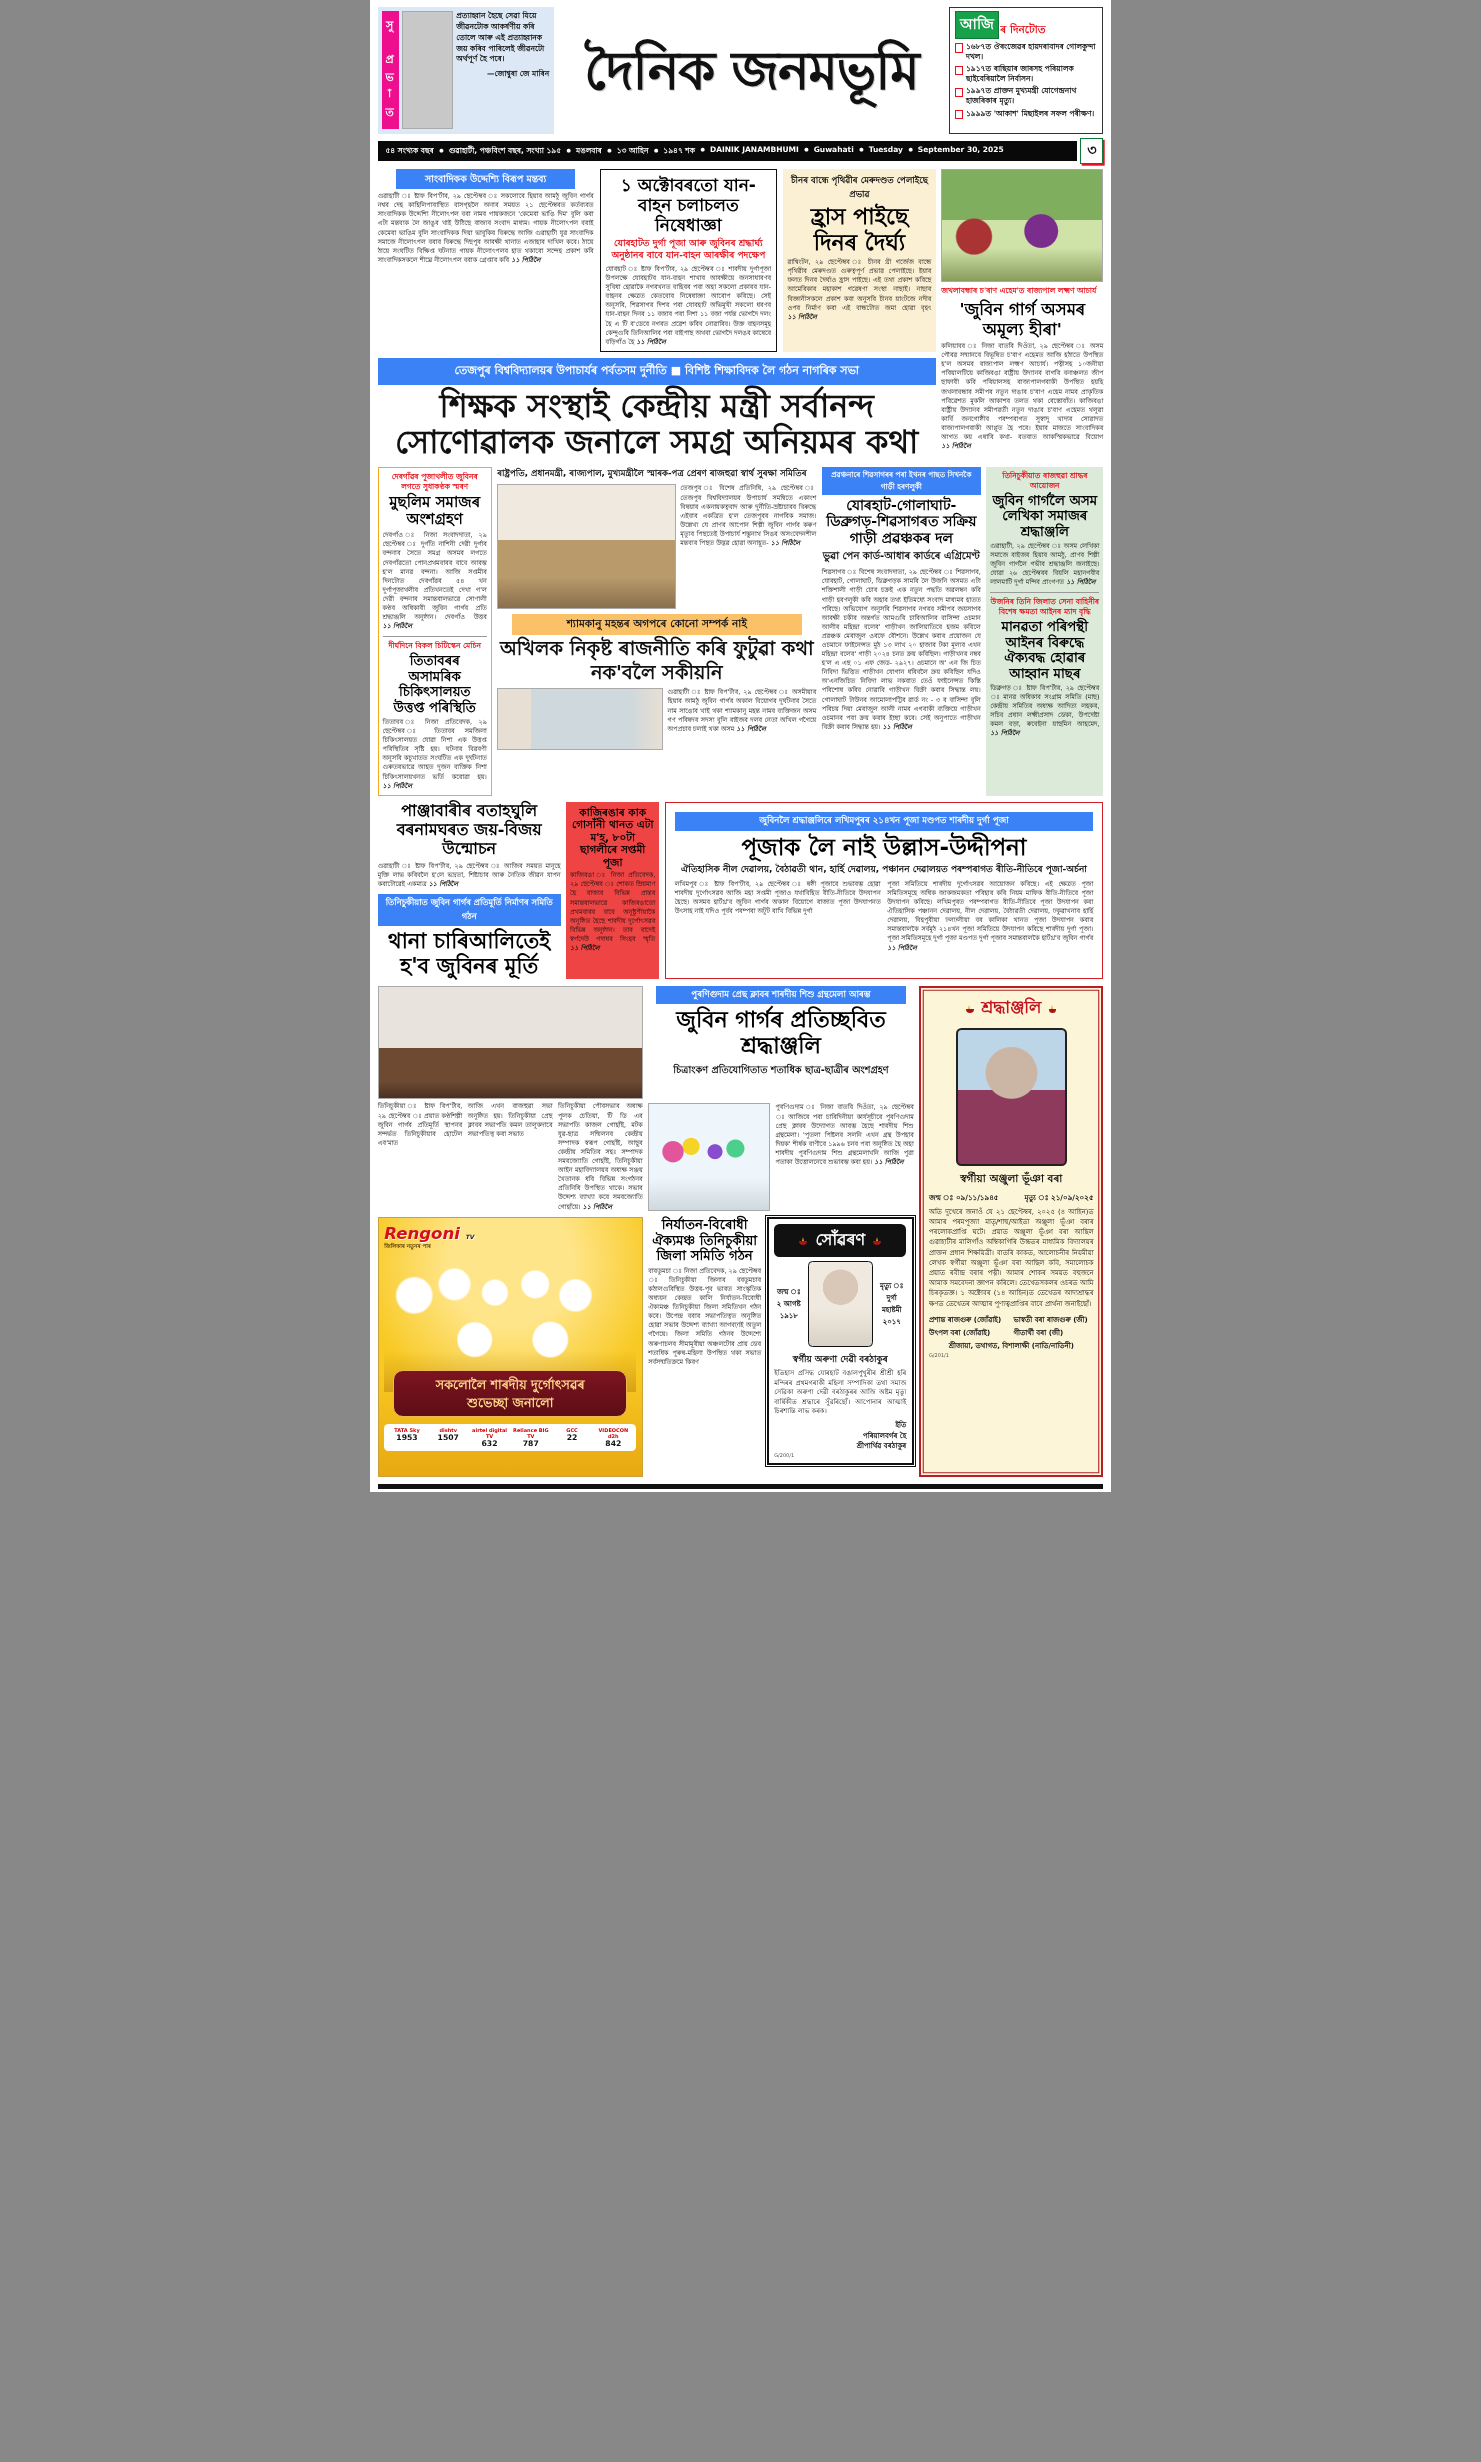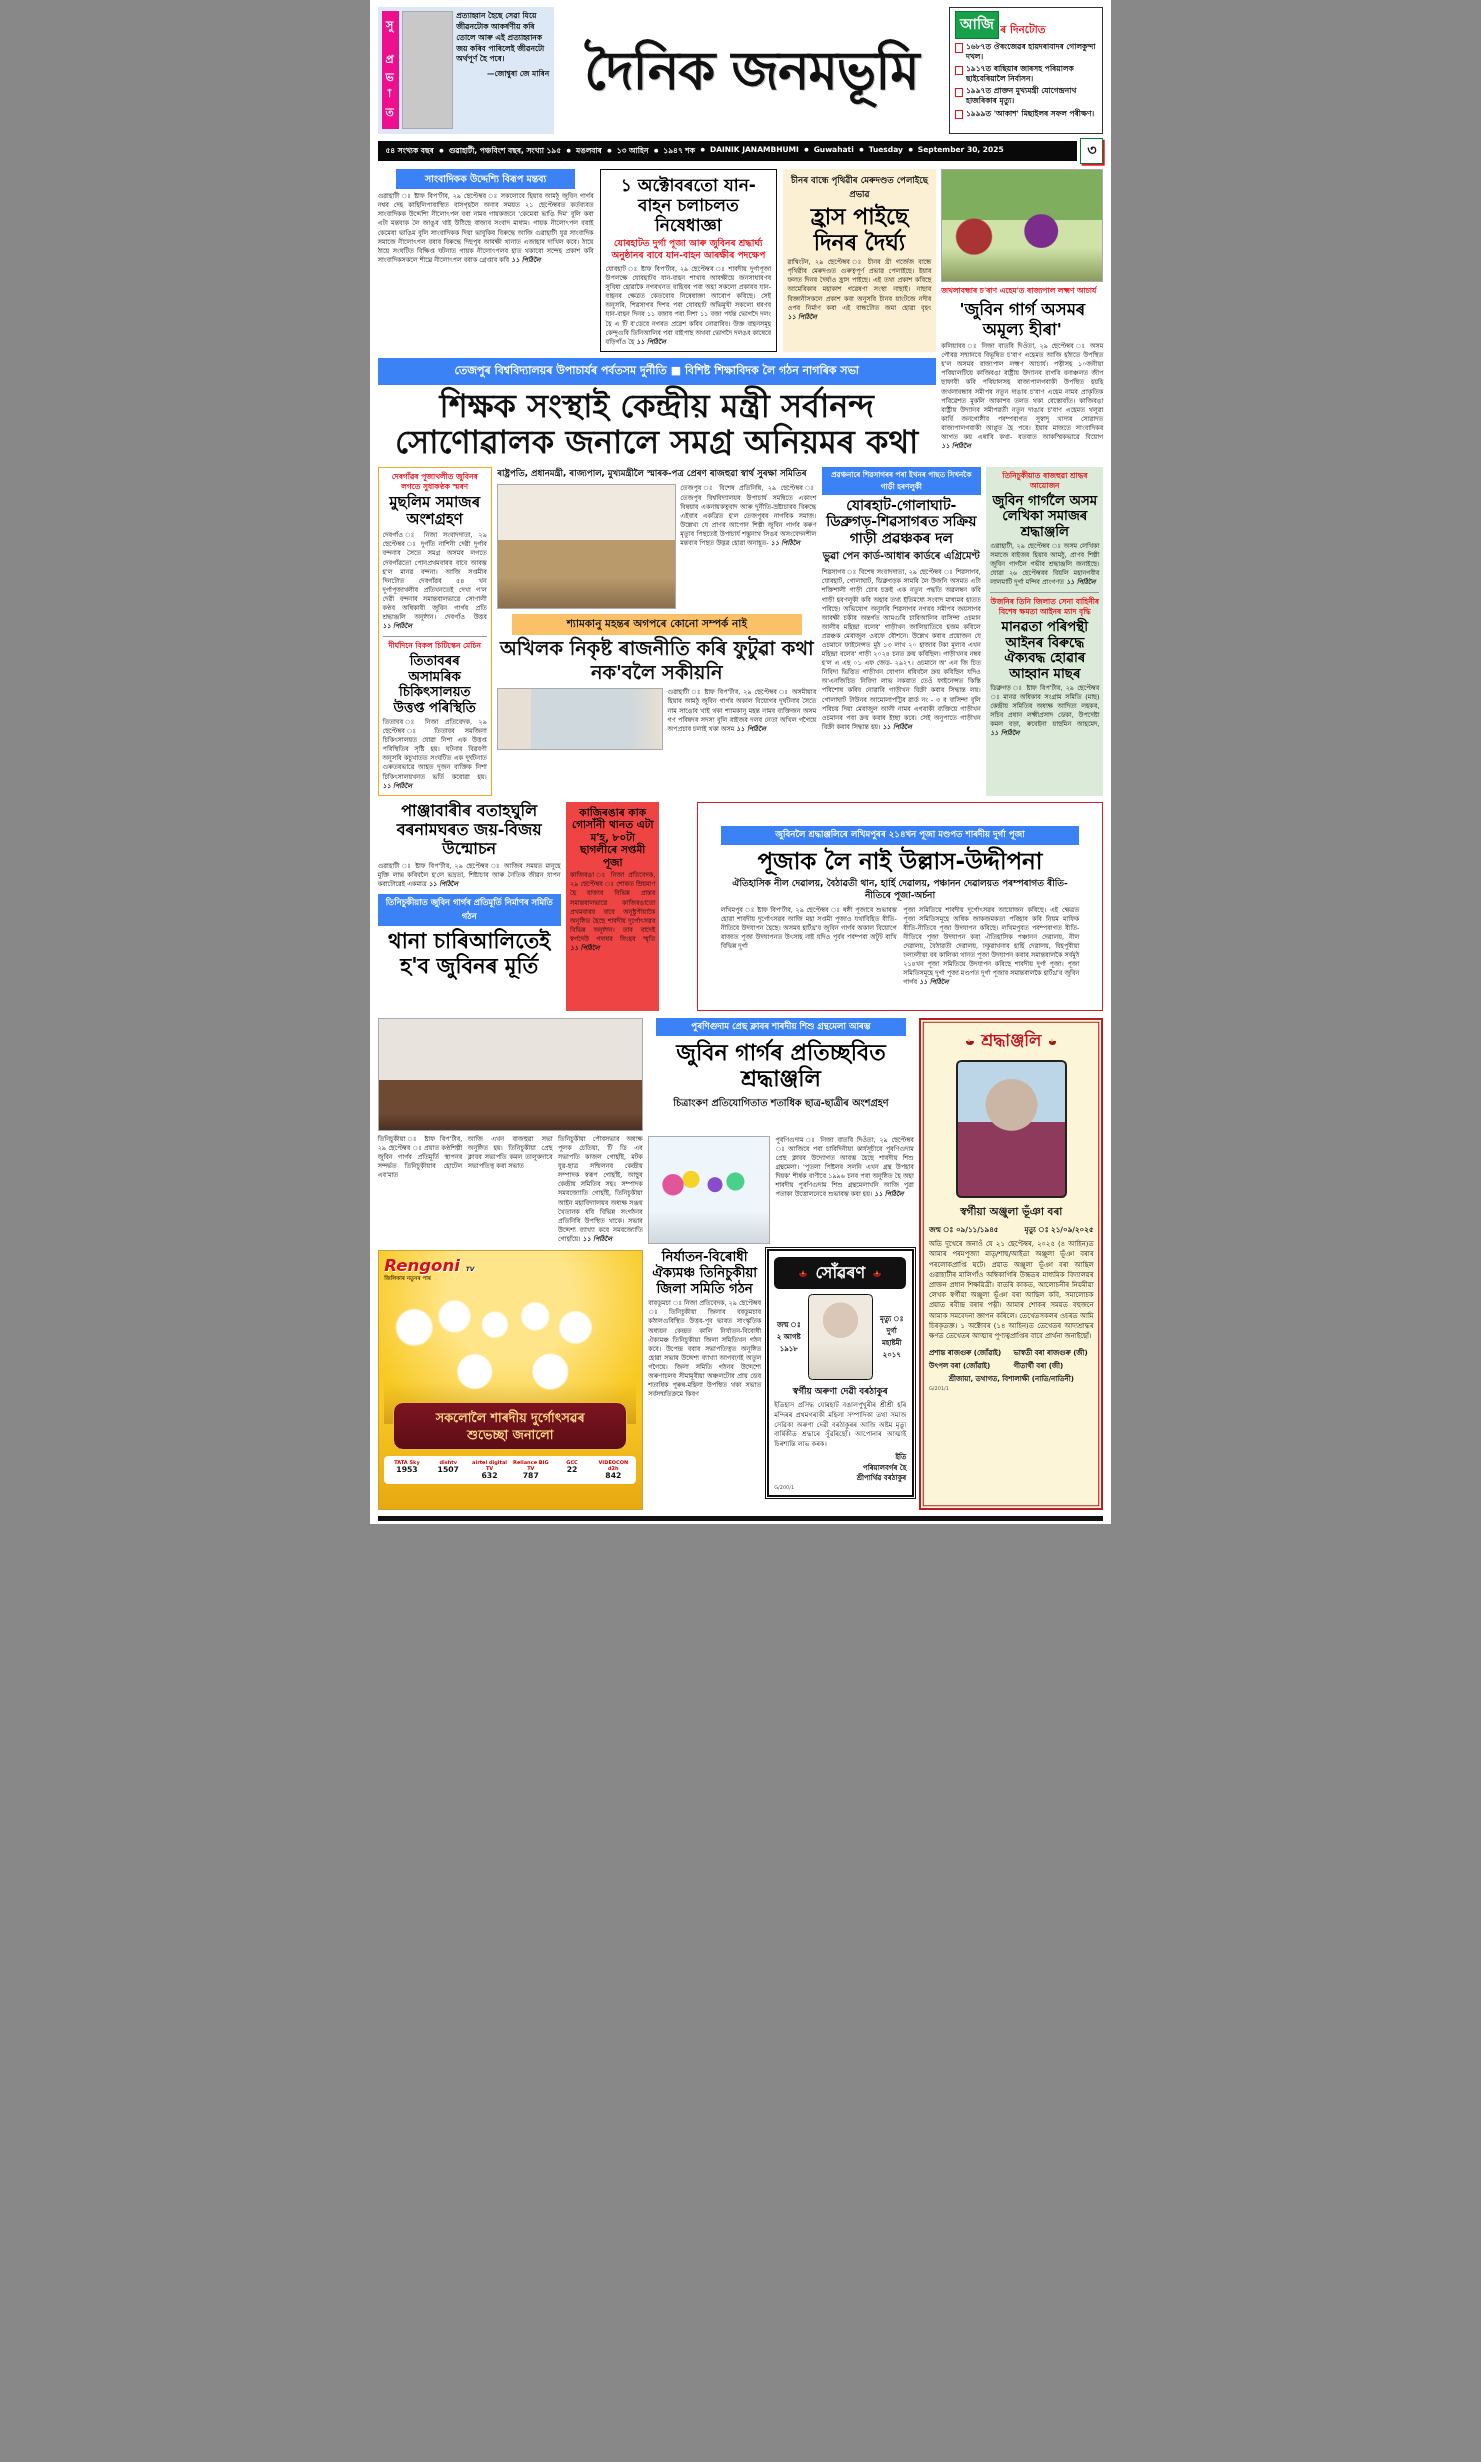--- a/index.html
+++ b/index.html
@@ -88,21 +88,21 @@
   .carCol .sub{font-size:10px;font-weight:900;text-align:center;margin:1.7px 0 2.8px 0;}
   .greenCol{width:117px;flex:0 0 117px;background:#dcead9;padding:3.9px;box-sizing:border-box;}
   .greenCol .kickerTxt{font-size:7.5px;line-height:1.3;}
   .greenCol .hl{font-size:13.3px;margin:2.2px 0;}
   
   .secC{display:flex;gap:5.5px;margin-top:6.6px;}
   .panjCol{width:183px;flex:0 0 183px;}
   .panjCol .hl{font-size:16px;}
   .kaziCol{width:93px;flex:0 0 93px;background:#ef4444;padding:3.9px;box-sizing:border-box;}
   .kaziCol .hl{font-size:10.5px;}
-  .lakhBox{flex:1;min-width:0;border:1.7px solid #d01f26;padding:23px;box-sizing:border-box;margin-left:32px;}
+  .lakhBox{flex:1;min-width:0;border:1.7px solid #d01f26;padding:9px;box-sizing:border-box;}
   .lakhBox .kickerBand{font-size:8.6px;}
   .lakhBox .hl{font-size:23px;margin:3.3px 0;}
   .lakhBox .sub{font-weight:900;font-size:9px;text-align:center;margin-bottom:3.9px;line-height:1.3;}
   .twoCol{display:flex;gap:6.6px;}
   .twoCol .body{flex:1;}
   
   .secD{display:flex;gap:5.5px;margin-top:6.6px;}
   .thanaCol{width:265px;flex:0 0 265px;}
   .photoThana{width:100%;height:113px;background:
       linear-gradient(180deg,#e8e4dd 0 55%,#6e4a33 55% 85%,#4a3022 100%);}

